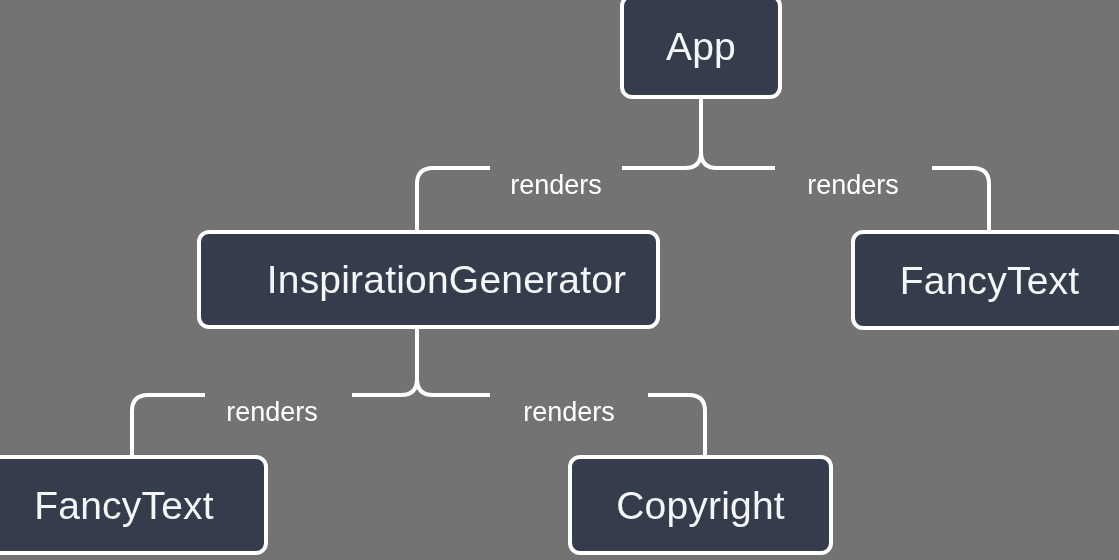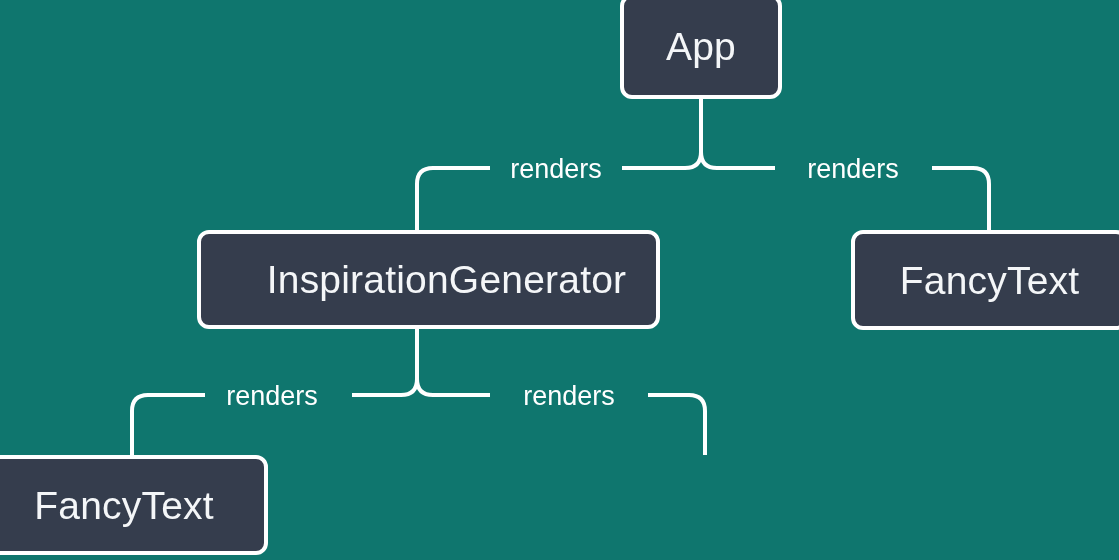--- a/index.html
+++ b/index.html
@@ -10,21 +10,21 @@
   body {
     width: 1119px;
     height: 560px;
     overflow: hidden;
     font-family: "Liberation Sans", sans-serif;
   }
   #canvas {
     position: relative;
     width: 1119px;
     height: 560px;
-    background: #0f766e;
+    background: #737373;
     overflow: hidden;
   }
   #wires {
     position: absolute;
     left: 0;
     top: 0;
     width: 1119px;
     height: 560px;
     pointer-events: none;
   }
@@ -88,20 +88,21 @@
   #node-copyright .node-label { font-size: 39px; }
 
   
   .edge-label {
     position: absolute;
     color: #ffffff;
     font-size: 27px;
     line-height: 1;
     white-space: nowrap;
     transform: translate(-50%, -50%);
+    margin-top: 16px;
   }
   #edge-label-app-inspiration { left: 556px; top: 169px; }
   #edge-label-app-fancytext  { left: 853px; top: 169px; }
   #edge-label-ig-fancytext   { left: 272px; top: 396px; }
   #edge-label-ig-copyright   { left: 569px; top: 396px; }
 </style>
 </head>
 <body>
 
 <div id="canvas">
@@ -134,20 +135,23 @@
   </div>
 
   <div class="node" id="node-fancytext-right">
     <span class="node-label">FancyText</span>
   </div>
 
   <div class="node" id="node-fancytext-bottom">
     <span class="node-label">FancyText</span>
   </div>
 
+  <div class="node" id="node-copyright">
+    <span class="node-label">Copyright</span>
+  </div>
 
   <div class="edge-label" id="edge-label-app-inspiration">renders</div>
 
   <div class="edge-label" id="edge-label-app-fancytext">renders</div>
 
   <div class="edge-label" id="edge-label-ig-fancytext">renders</div>
 
   <div class="edge-label" id="edge-label-ig-copyright">renders</div>
 
 </div>

